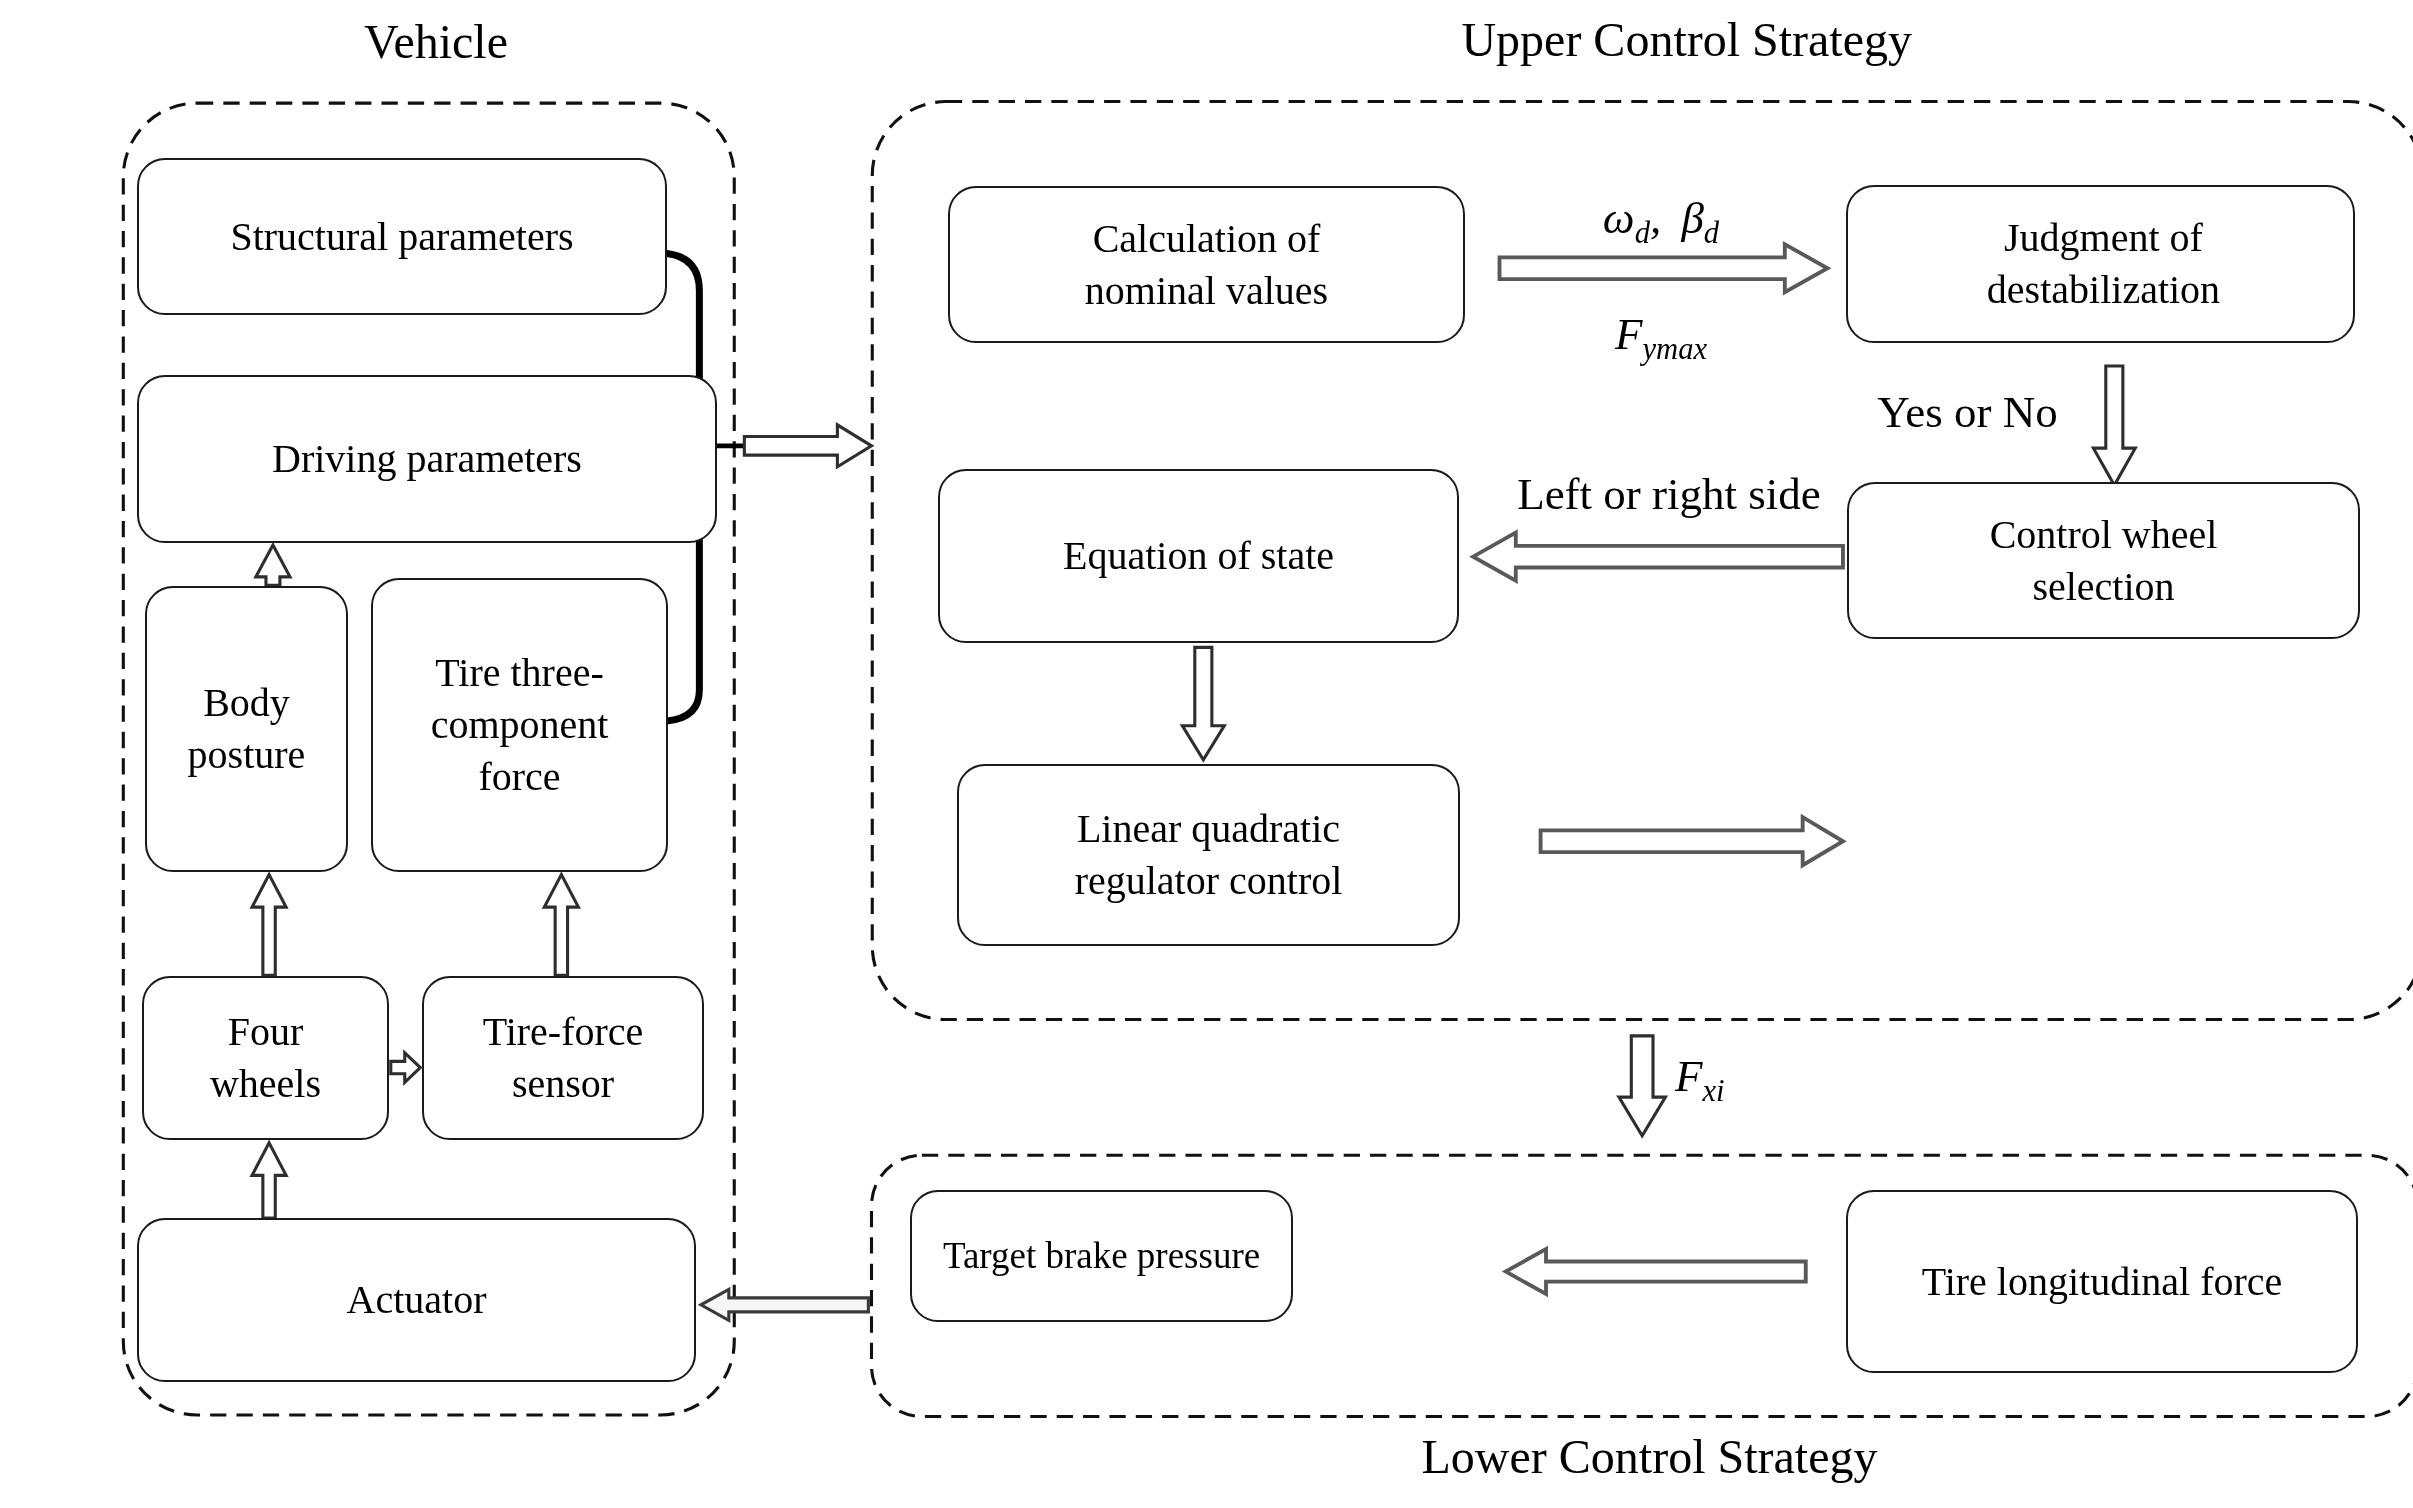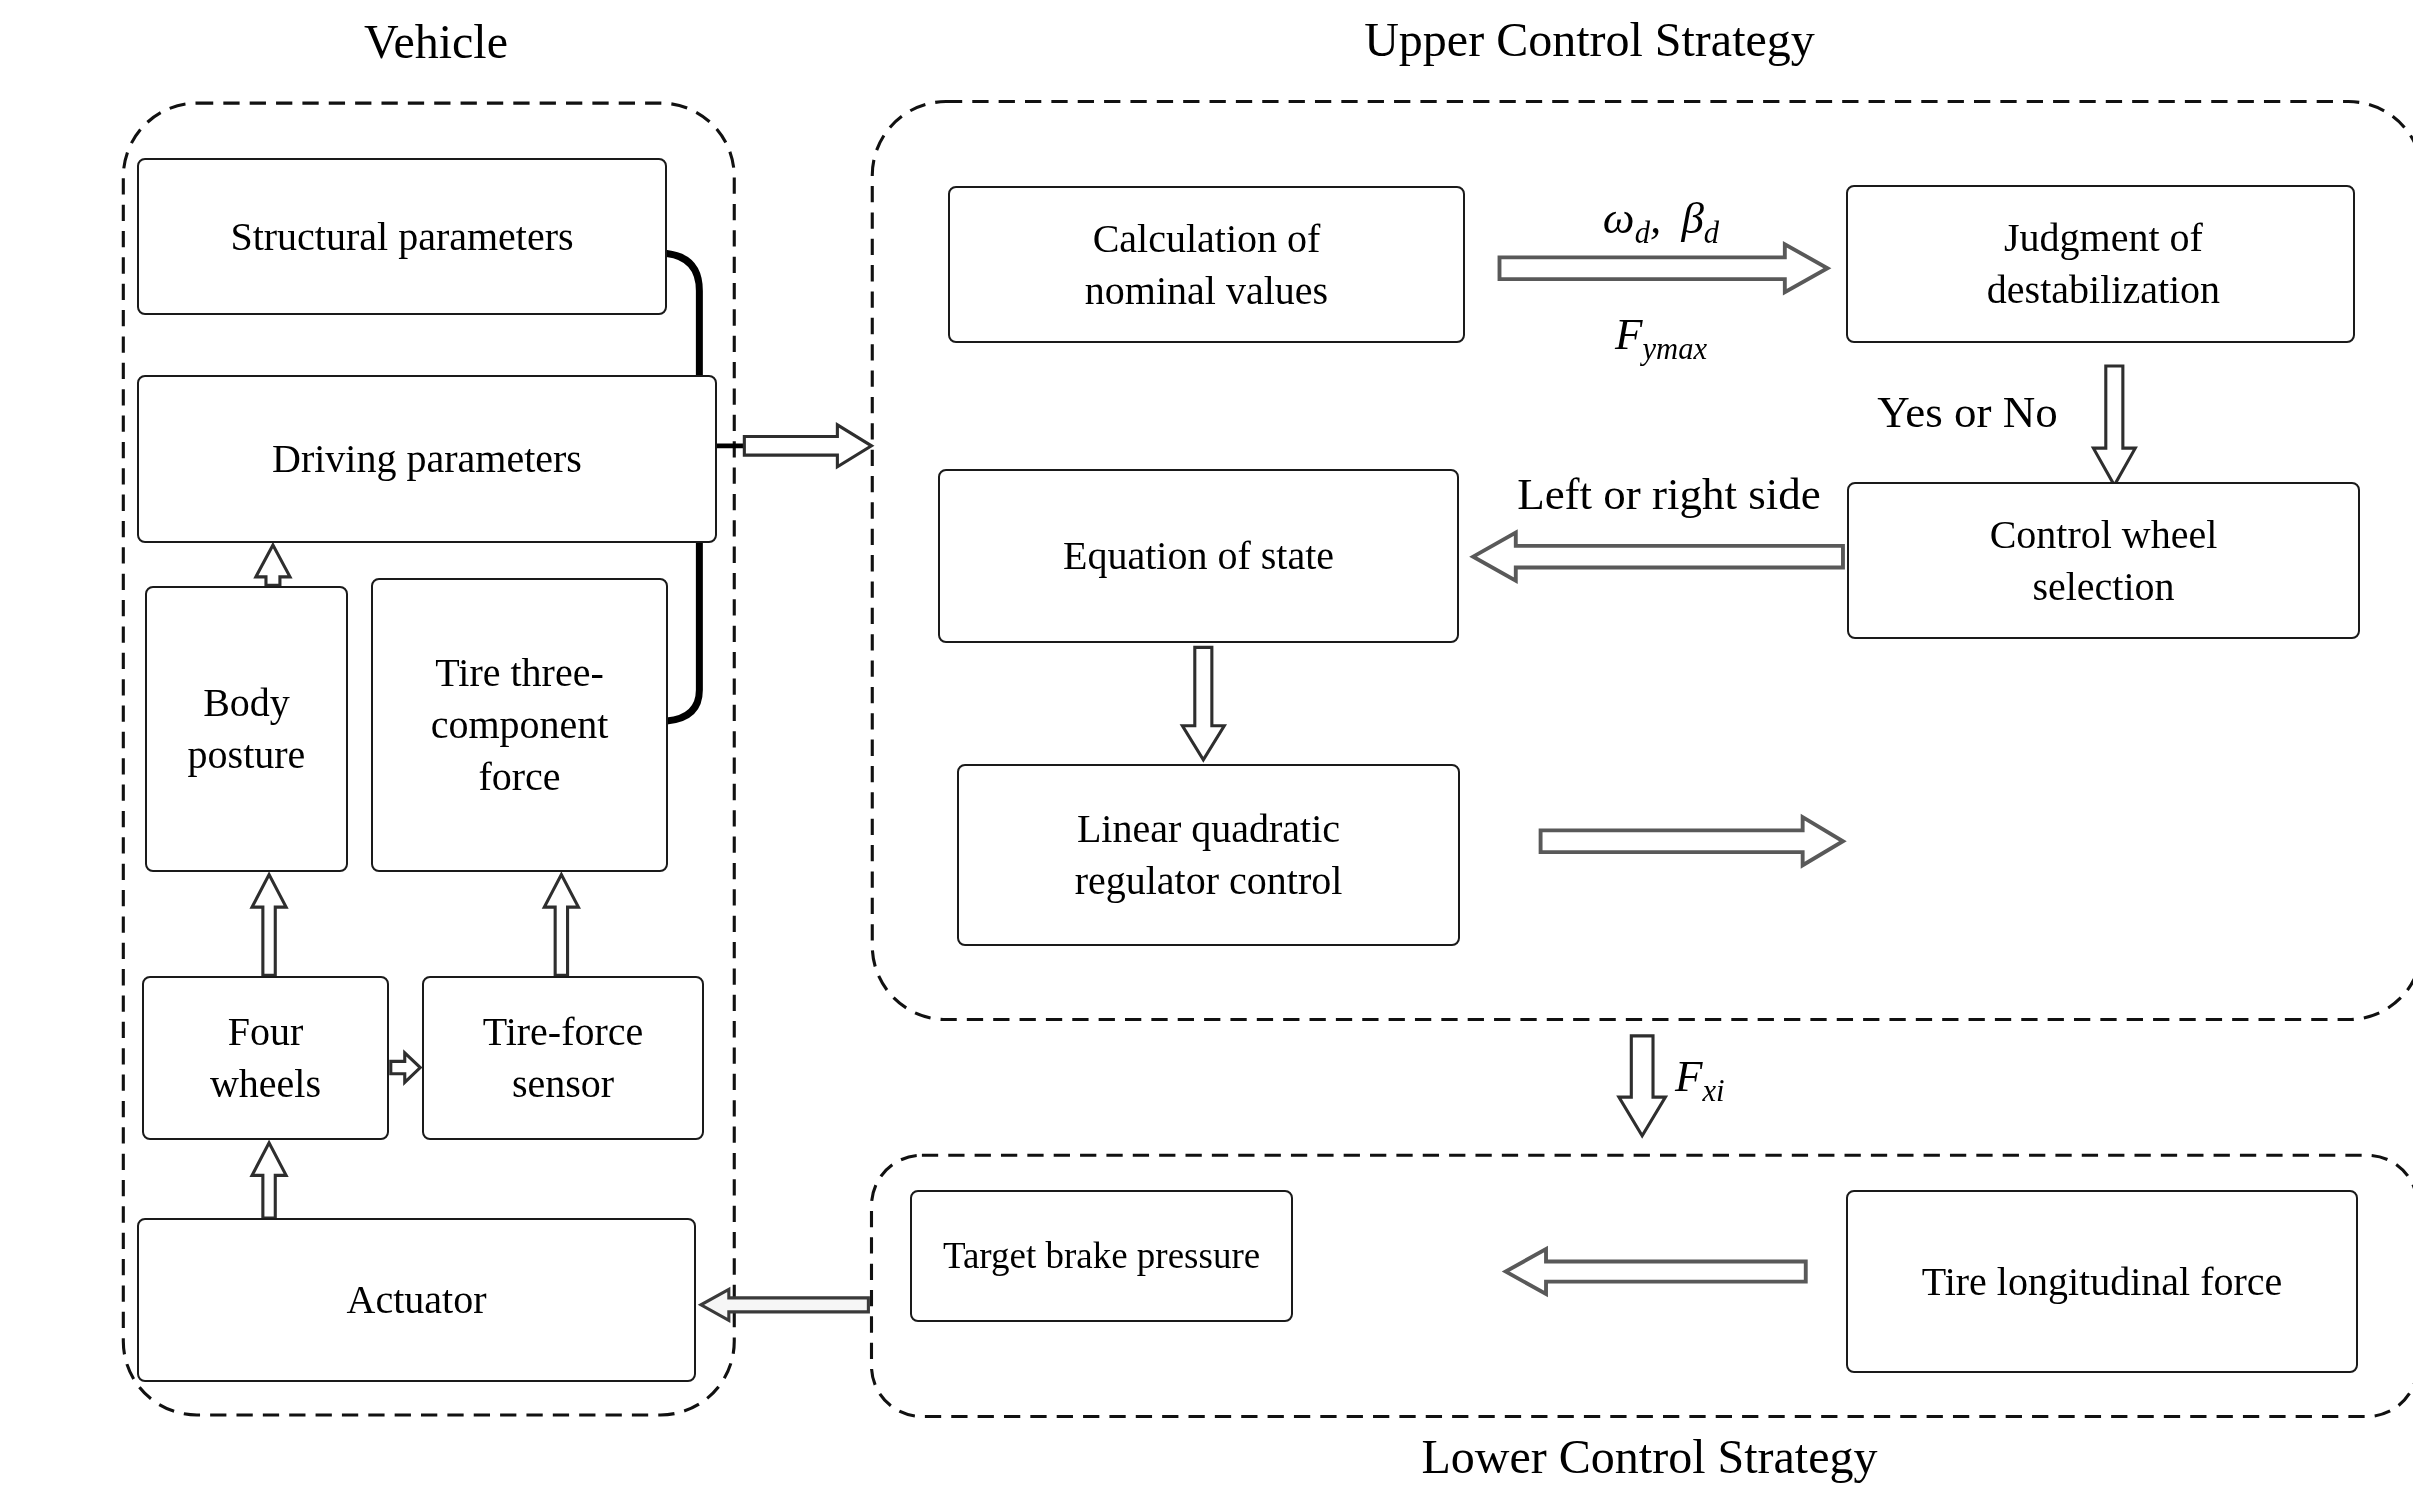--- a/index.html
+++ b/index.html
@@ -23,21 +23,21 @@
     font-size: 48px;
     line-height: 1.15;
     text-align: center;
     color: #000;
     white-space: nowrap;
   }
   .node {
     position: absolute;
     background: #ffffff;
     border: 2.7px solid #1a1a1a;
-    border-radius: 8px;
+    border-radius: 28px;
     display: flex;
     align-items: center;
     justify-content: center;
     box-sizing: border-box;
     padding: 4.7px 11px;
   }
   .nlabel {
     font-size: 40px;
     line-height: 1.3;
     text-align: center;
@@ -82,21 +82,21 @@
     <polygon points="2267,1627 1932,1627 1932,1611 1880,1640 1932,1669 1932,1653 2267,1653" fill="#ffffff" stroke="#595959" stroke-width="5"></polygon>
     <polygon points="1058,1674 878,1674 878,1663 842,1683 878,1703 878,1692 1058,1692" fill="#f6f6f6" stroke="#3a3a3a" stroke-width="4"></polygon>
     <polygon points="281,755 281,744 268,744 290,703 312,744 299,744 299,755" fill="#ffffff" stroke="#2e2e2e" stroke-width="4"></polygon>
     <polygon points="277,1258 277,1170 263,1170 285,1128 307,1170 293,1170 293,1258" fill="#ffffff" stroke="#2e2e2e" stroke-width="4"></polygon>
     <polygon points="654,1258 654,1170 640,1170 662,1128 684,1170 670,1170 670,1258" fill="#ffffff" stroke="#2e2e2e" stroke-width="4"></polygon>
     <polygon points="277,1571 277,1516 263,1516 285,1474 307,1516 293,1516 293,1571" fill="#ffffff" stroke="#2e2e2e" stroke-width="4"></polygon>
     <polygon points="442,1369 460,1369 460,1358 480,1377 460,1396 460,1385 442,1385" fill="#ffffff" stroke="#2e2e2e" stroke-width="4"></polygon>
   </svg>
 
   <div class="group-title" style="left:194px; top:14px; width:388px;">Vehicle</div>
-  <div class="group-title" style="left:1270px; top:12.4px; width:543px;">Upper Control Strategy</div>
+  <div class="group-title" style="left:1321px; top:12.4px; width:543px;text-align:right;">Upper Control Strategy</div>
   <div class="group-title" style="left:1330px; top:1429px; width:543px;">Lower Control Strategy</div>
 
   <div class="node" style="left:89px; top:158px; width:530px; height:157px;">
     <span class="nlabel">Structural parameters</span>
   </div>
   <div class="node" style="left:89px; top:375px; width:580px; height:168px;">
     <span class="nlabel">Driving parameters</span>
   </div>
   <div class="node" style="left:97px; top:586px; width:203px; height:286px;">
     <span class="nlabel">Body

